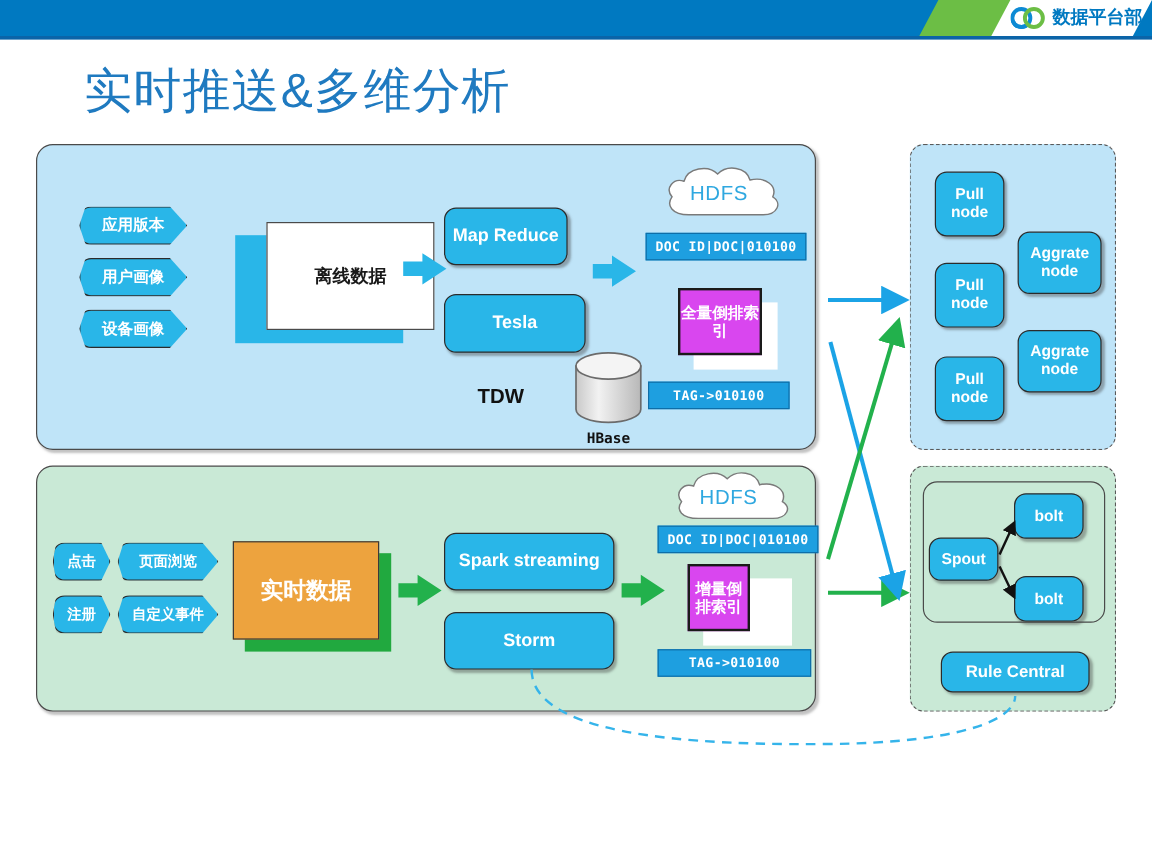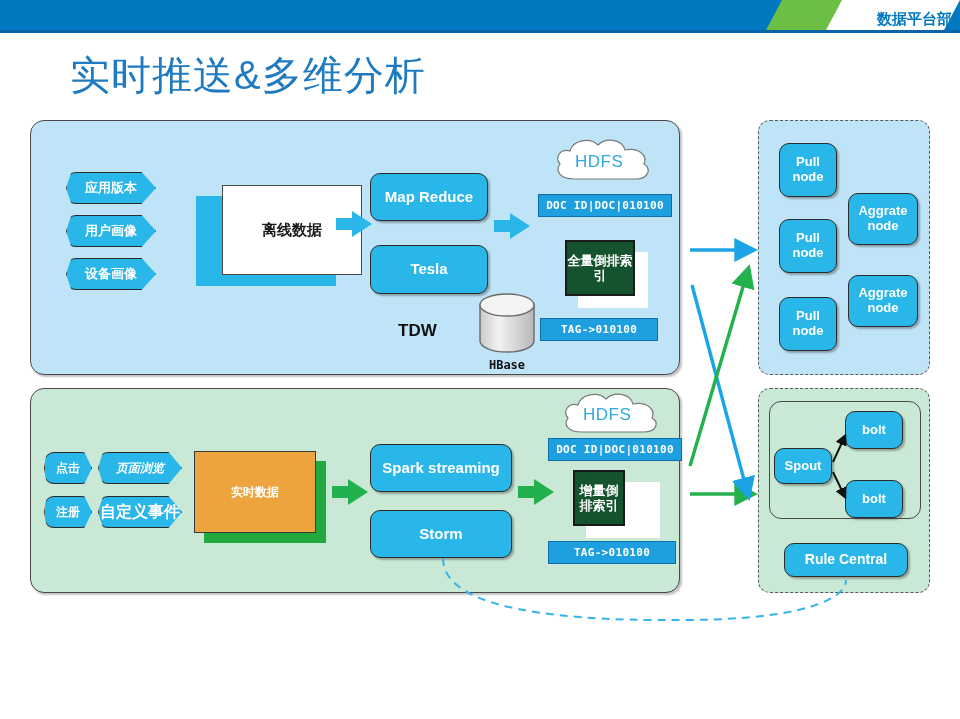--- a/index.html
+++ b/index.html
@@ -20,21 +20,21 @@
     background:#6cbe45;
     transform:skewX(-28deg); transform-origin:top left;
   }
   #header-white-notch{
     position:absolute; right:0; top:0; width:125px; height:30px;
     background:#ffffff;
     transform:skewX(-28deg); transform-origin:top right;
   }
   #logo-group{
     position:absolute; right:8px; top:3px; height:24px;
-    display:flex; align-items:center; gap:5px;flex-direction:column;
+    display:flex; align-items:center; gap:5px;
   }
   #logo-mark{ width:30px; height:22px; display:block; }
   #logo-text{
     font-size:15px; font-weight:bold; color:#0079c1;
     letter-spacing:0px; line-height:22px; white-space:nowrap;
   }
   #header-underline{
     position:absolute; left:0; top:30px; width:960px; height:3px;
     background:#0b64a8;
   }
@@ -79,58 +79,58 @@
     display:flex; align-items:center; justify-content:center;
     clip-path:polygon(6% 0%, 84% 0%, 100% 50%, 84% 100%, 6% 100%, 0% 50%);
     border-radius:10px;
     filter:drop-shadow(1.5px 1.5px 1px rgba(60,60,60,.45));
   }
   #tag-app-version{ left:66px; top:172px; width:90px; height:32px; }
   #tag-user-profile{ left:66px; top:215px; width:90px; height:32px; }
   #tag-device-profile{ left:66px; top:258px; width:90px; height:32px; }
   #tag-click{ left:44px; top:452px; width:48px; height:32px; font-size:12px; }
   #tag-register{ left:44px; top:496px; width:48px; height:32px; font-size:12px; }
-  #tag-pageview{ left:98px; top:452px; width:84px; height:32px; font-size:12px;font-style:italic; }
-  #tag-custom-event{ left:98px; top:496px; width:84px; height:32px; font-size:16px; }
+  #tag-pageview{ left:98px; top:452px; width:84px; height:32px; font-size:12px; }
+  #tag-custom-event{ left:98px; top:496px; width:84px; height:32px; font-size:12px; }
 
   
   #box-offline-data{
     position:absolute; left:186px; top:185px; width:140px; height:90px;
     background:#ffffff; border:1.2px solid #4a4a4a;
     color:#1a1a1a; font-size:15px; font-weight:bold;
     display:flex; align-items:center; justify-content:center;
     z-index:3;
     margin-left:36px;
   }
   #box-offline-shadow{
     position:absolute; left:196px; top:196px; width:140px; height:90px;
     background:#29b6e8; z-index:2;
   }
   #box-realtime-data{
     position:absolute; left:194px; top:451px; width:122px; height:82px;
     background:#eda33e; border:1.2px solid #3a3a3a;
-    color:#ffffff; font-size:12px; font-weight:bold;
+    color:#ffffff; font-size:19px; font-weight:bold;
     display:flex; align-items:center; justify-content:center;
     z-index:3;
   }
   #box-realtime-shadow{
     position:absolute; left:204px; top:461px; width:122px; height:82px;
     background:#21a93f; z-index:2;
   }
 
   
   .proc{
     position:absolute; background:#29b6e8;
     border:1.6px solid #2b2b2b; border-radius:10px;
     color:#ffffff; font-weight:bold;
     display:flex; align-items:center; justify-content:center;
     text-align:center; line-height:1.12;
     box-shadow:2px 2px 2px rgba(60,60,60,.4);
   }
-  #proc-mapreduce{ left:370px; top:173px; width:118px; height:48px; font-size:15px; }
+  #proc-mapreduce{ left:370px; top:173px; width:103px; height:48px; font-size:15px; }
   #proc-tesla{ left:370px; top:245px; width:118px; height:49px; font-size:15px; }
   #proc-spark{ left:370px; top:444px; width:142px; height:48px; font-size:15px; }
   #proc-storm{ left:370px; top:510px; width:142px; height:48px; font-size:15px; }
   #proc-pull-1{ left:779px; top:143px; width:58px; height:54px; font-size:13px; }
   #proc-pull-2{ left:779px; top:219px; width:58px; height:54px; font-size:13px; }
   #proc-pull-3{ left:779px; top:297px; width:58px; height:54px; font-size:13px; }
   #proc-agg-1{ left:848px; top:193px; width:70px; height:52px; font-size:13px; }
   #proc-agg-2{ left:848px; top:275px; width:70px; height:52px; font-size:13px; }
   #proc-spout{ left:774px; top:448px; width:58px; height:36px; font-size:13px; }
   #proc-bolt-1{ left:845px; top:411px; width:58px; height:38px; font-size:13px; }
@@ -145,21 +145,21 @@
     font-size:11px; font-weight:bold;
     display:flex; align-items:center; justify-content:center;
     letter-spacing:.3px;
   }
   #chip-docid-top{ left:538px; top:194px; width:134px; height:23px; }
   #chip-tag-top{ left:540px; top:318px; width:118px; height:23px; }
   #chip-docid-bottom{ left:548px; top:438px; width:134px; height:23px; }
   #chip-tag-bottom{ left:548px; top:541px; width:128px; height:23px; }
 
   .index-box{
-    position:absolute; background:#14532d;
+    position:absolute; background:#d946ef;
     border:2px solid #1a1a1a;
     color:#ffffff; font-size:13px; font-weight:bold;
     display:flex; align-items:center; justify-content:center;
     text-align:center; line-height:1.18; z-index:3;
   }
   .index-shadow{ position:absolute; background:#ffffff; z-index:2; }
   #index-full{ left:565px; top:240px; width:70px; height:56px; }
   #index-full-shadow{ left:578px; top:252px; width:70px; height:56px; }
   #index-incr{ left:573px; top:470px; width:52px; height:56px; }
   #index-incr-shadow{ left:586px; top:482px; width:74px; height:56px; }

